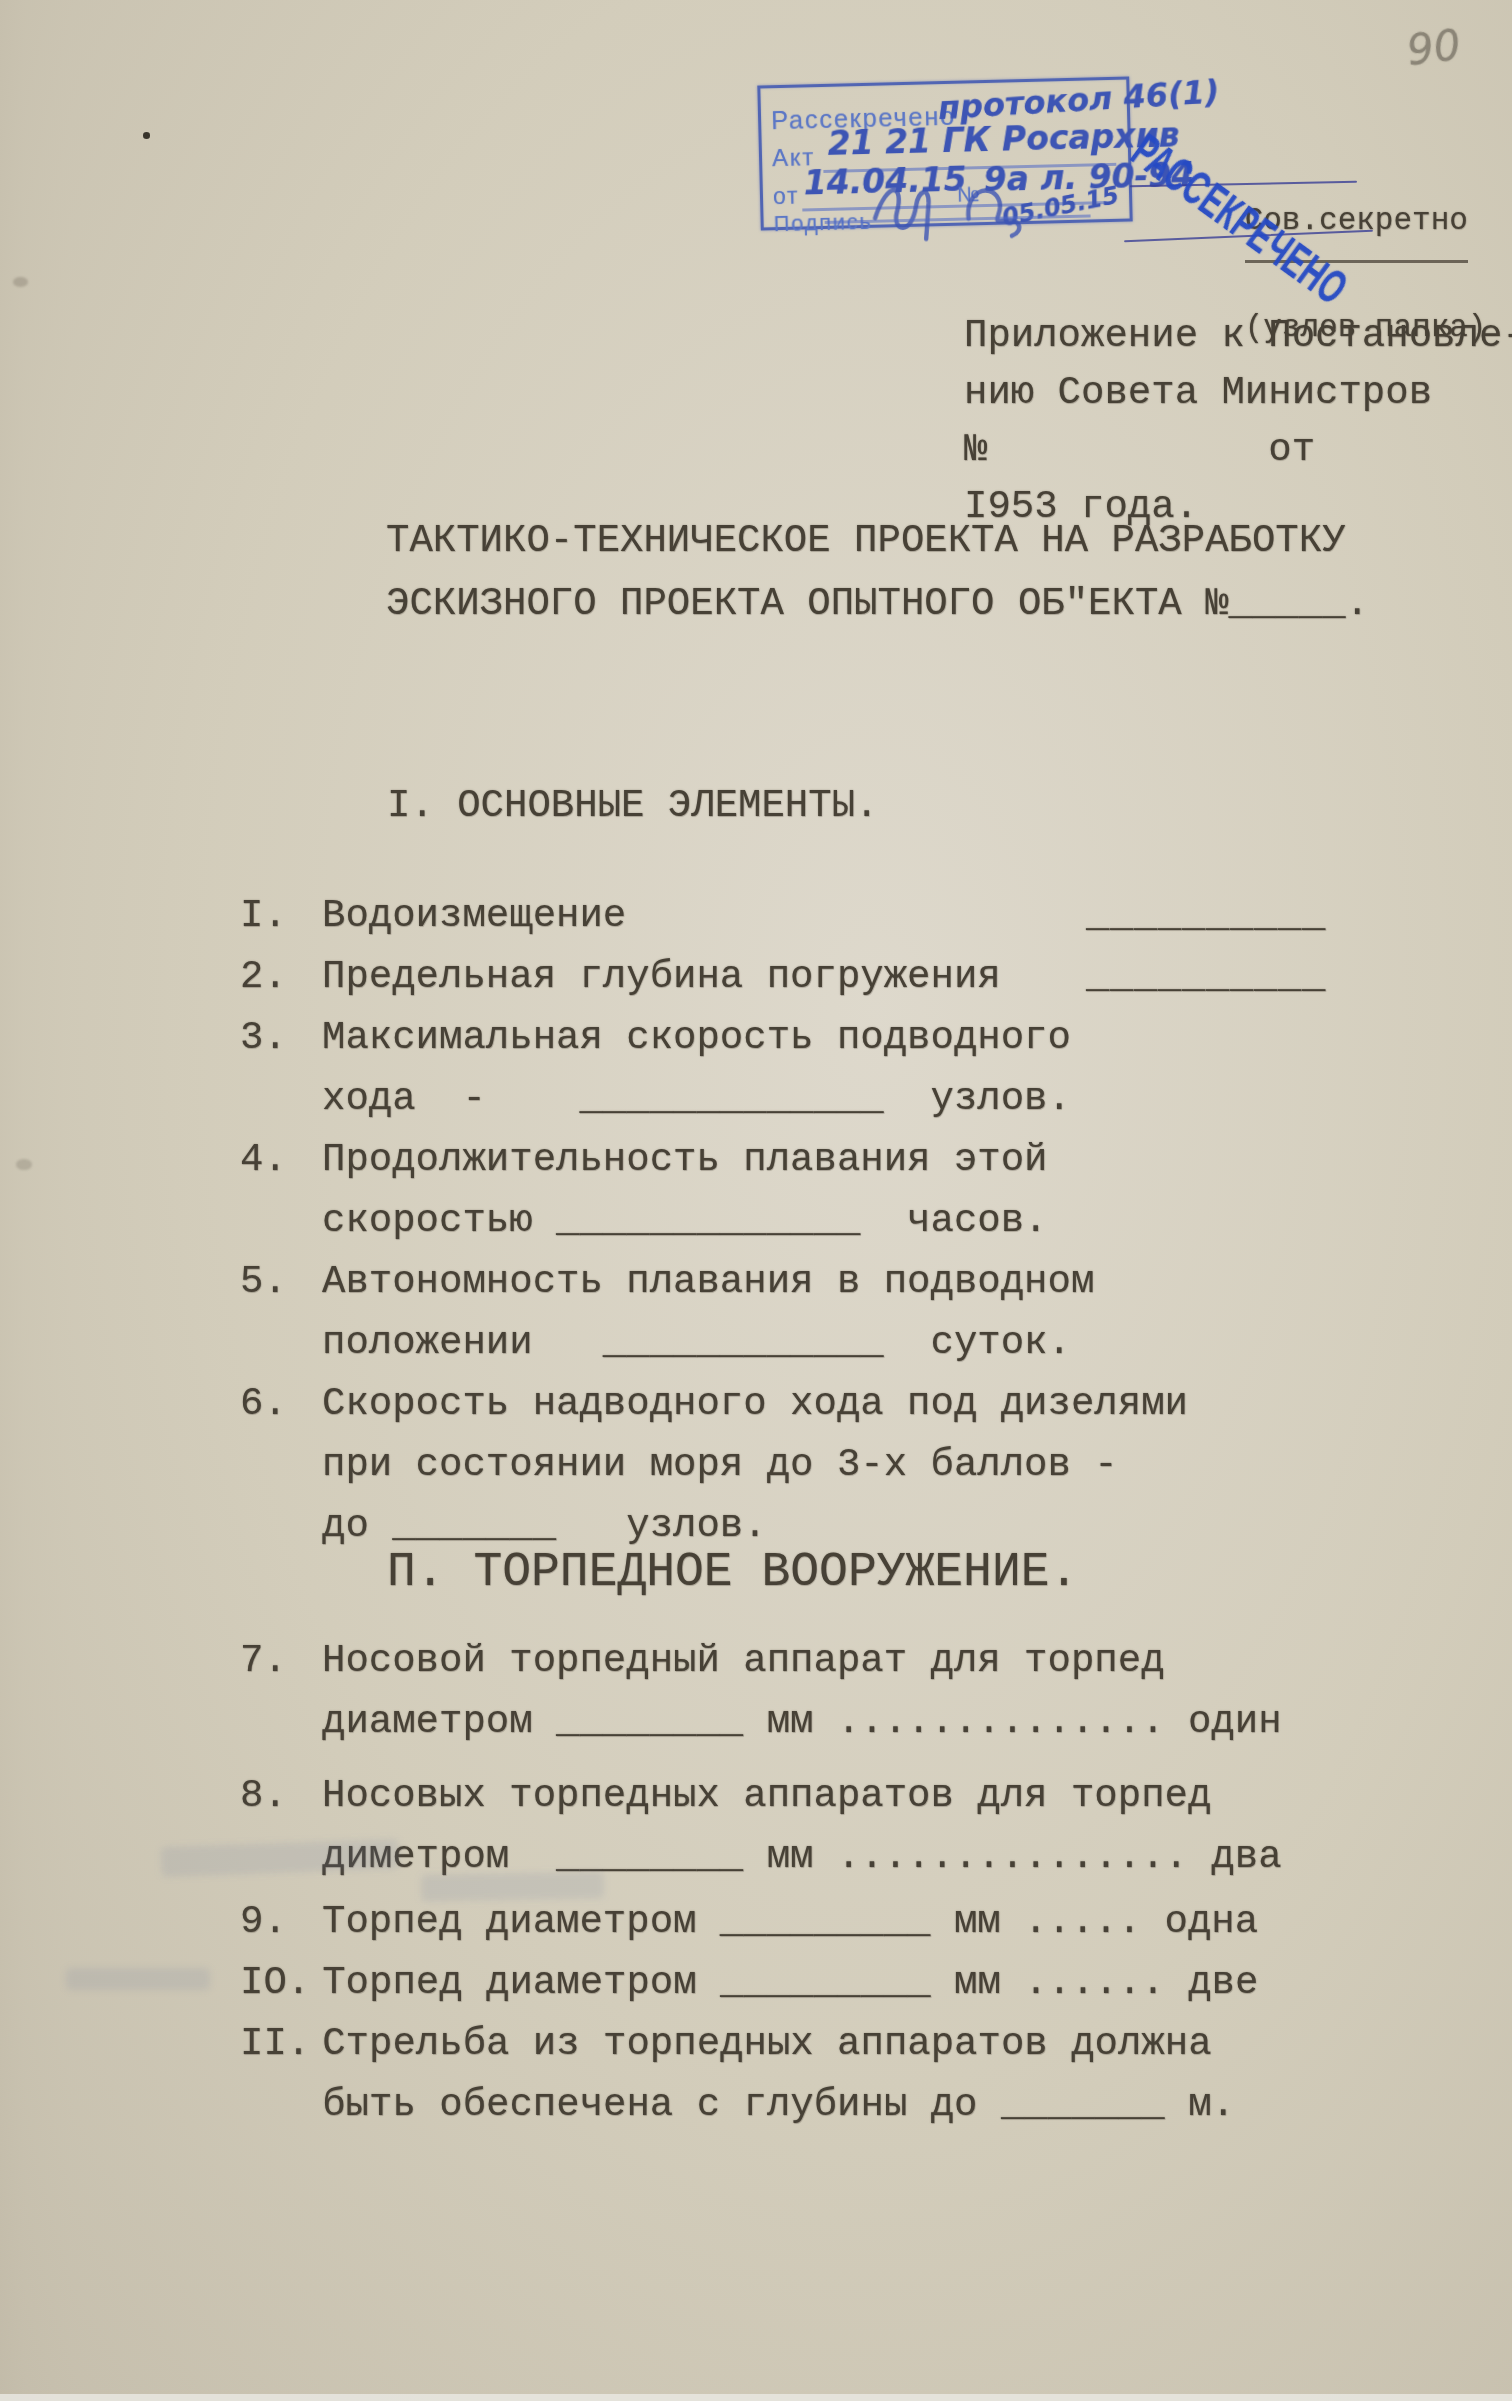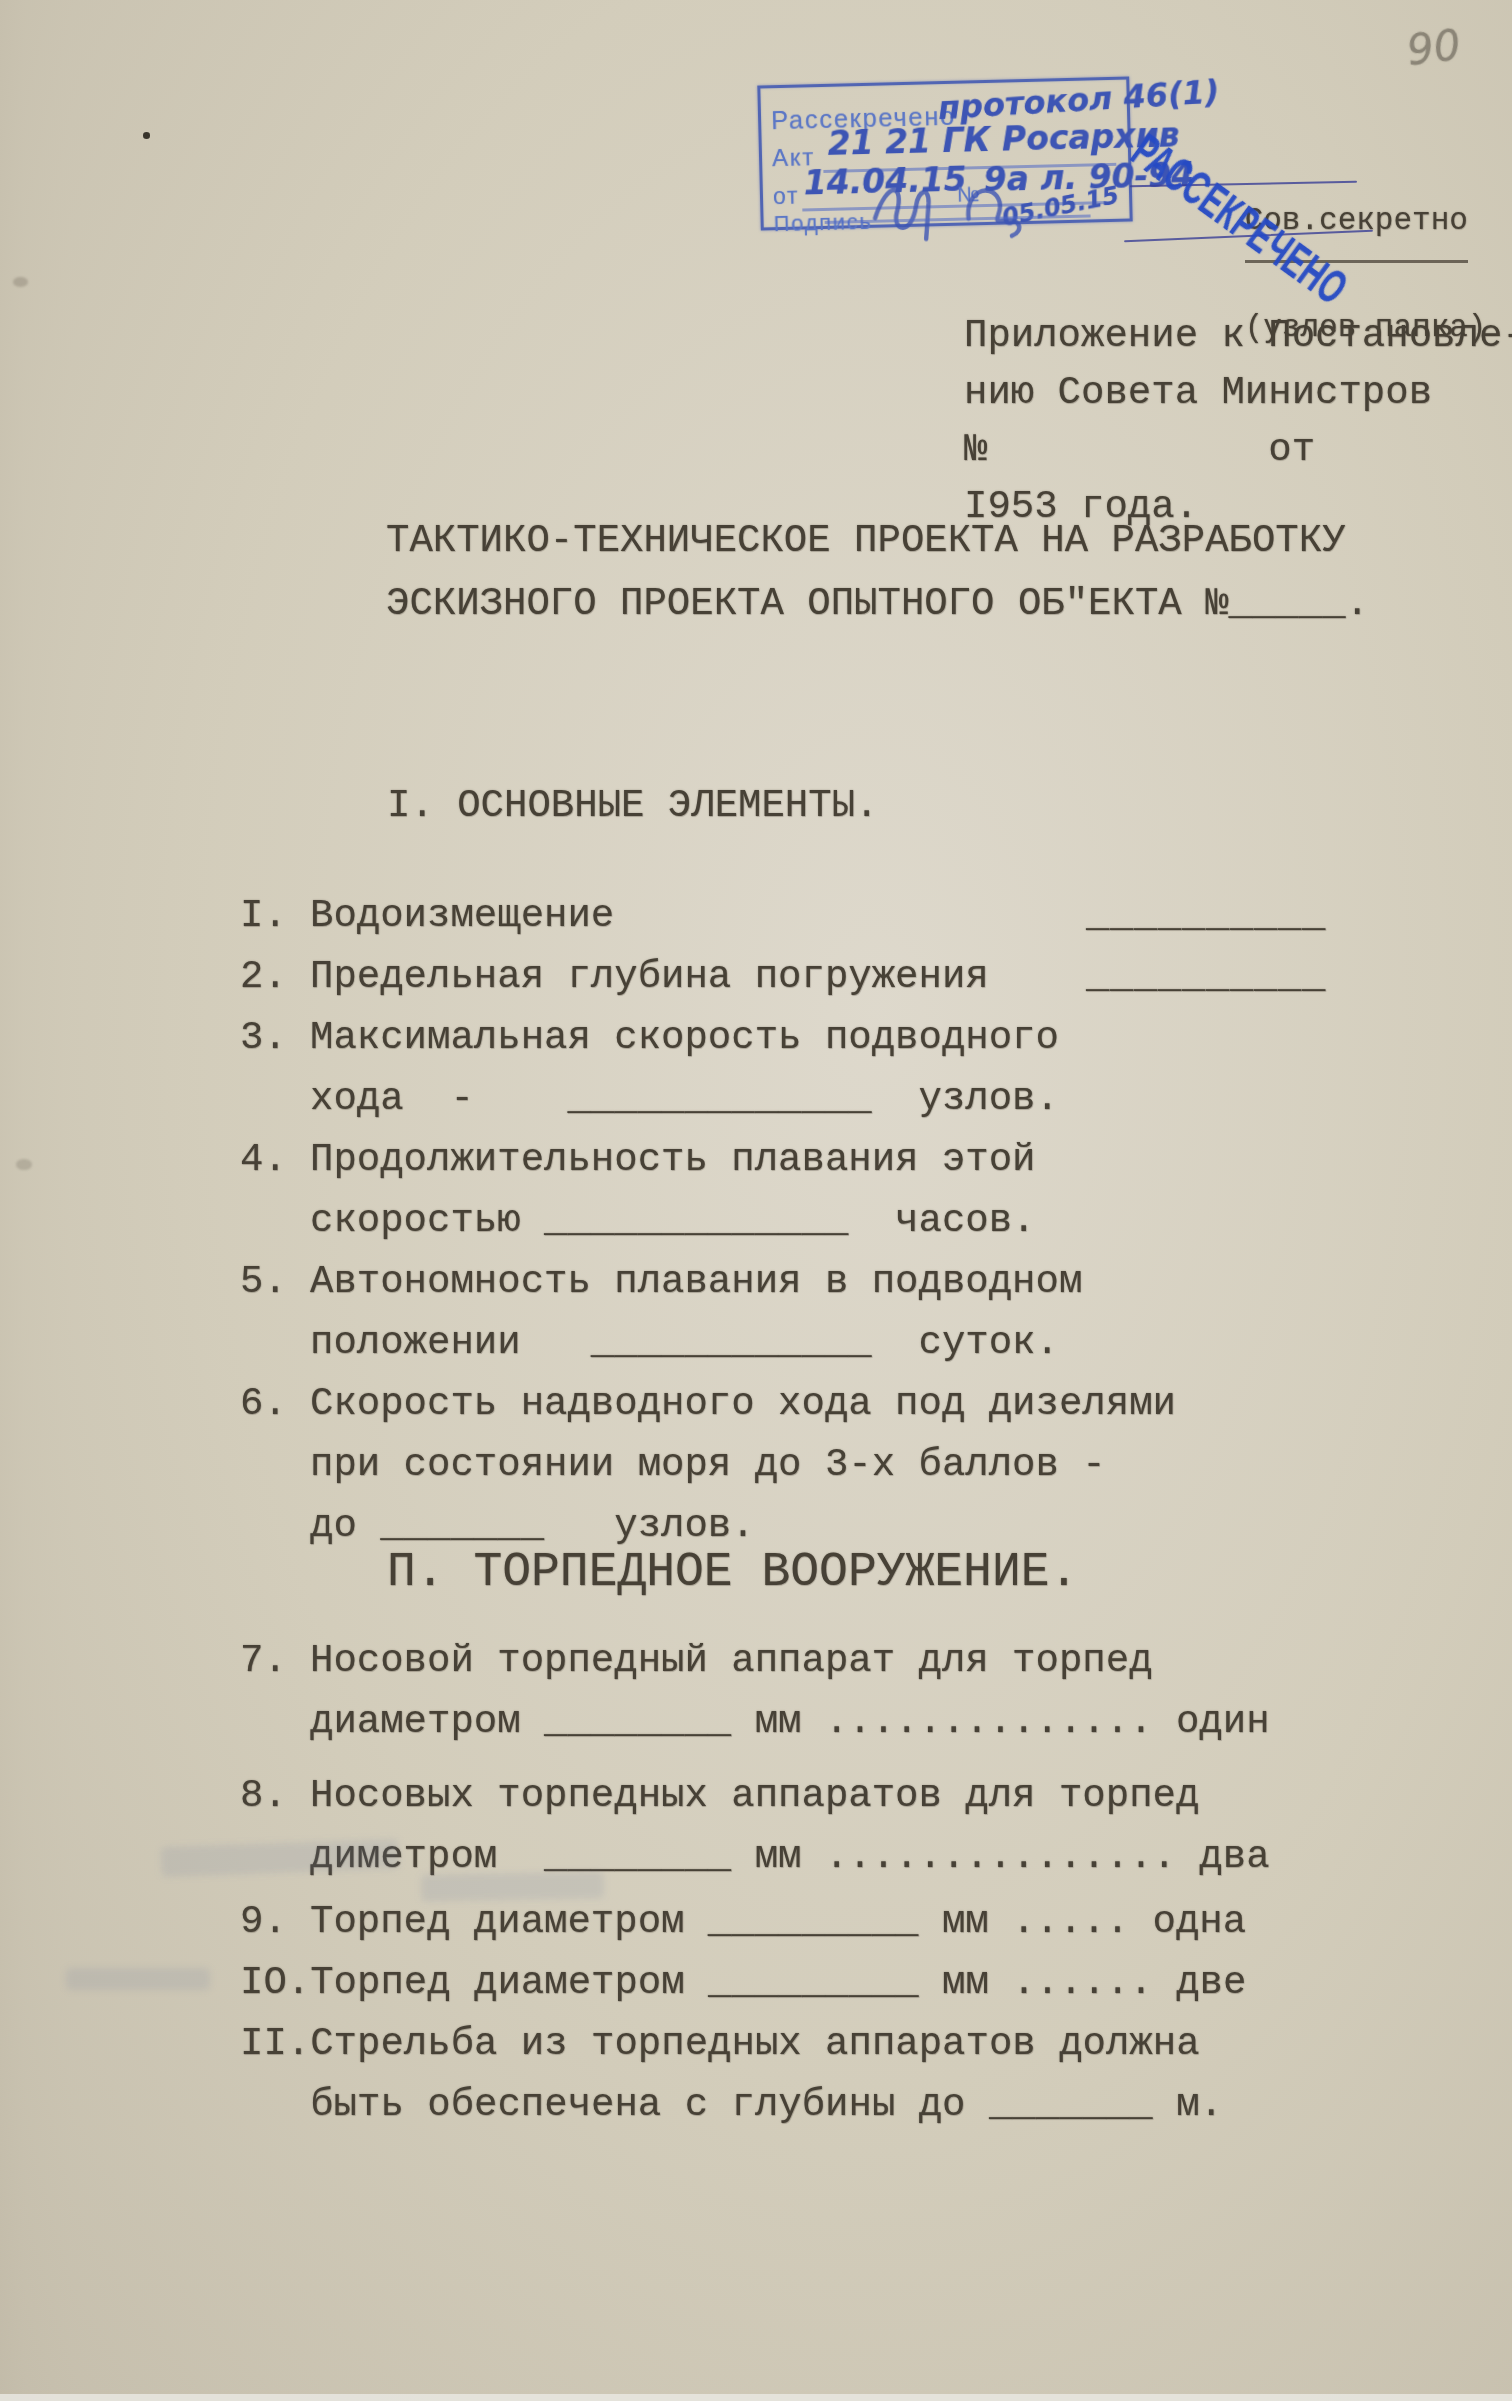--- a/index.html
+++ b/index.html
@@ -36,21 +36,21 @@
   .ink-strike{position:absolute;background:#3a3f96;height:2.2px;border-radius:1.1px;opacity:.8;}
   #strike1{left:1130px;top:183px;width:227px;transform:rotate(-1.2deg);}
   #strike2{left:1124px;top:235px;width:249px;transform:rotate(-2.4deg);}
   
   .items{position:absolute;left:240px;width:1173px;font-size:39px;}
   #items-main{top:886px;}
   #items-torpedo{top:1631px;}
   .item{display:flex;position:relative;}
   .item .num{flex:0 0 70px;line-height:61px;}
   .item .item-body{flex:1;}
-  .item .tline{line-height:61px;}
+  .item .tline{line-height:61px;margin-left:12px;}
   .right-blank{position:absolute;left:846px;top:0;line-height:61px;letter-spacing:0.6px;text-align:center;}
   #items-torpedo .item{margin-top:0;}
   #items-torpedo .item.gap-lg{margin-top:13.3px;}
   #items-torpedo .item.gap-sm{margin-top:3.3px;}
   
   #declass-stamp{
     position:absolute;left:759px;top:81px;width:366px;height:139px;
     border:3.3px solid rgba(58,82,178,.85);
     box-shadow:0 0 2.8px rgba(58,82,178,.45), inset 0 0 2.2px rgba(58,82,178,.35);
     transform:rotate(-1.4deg);

